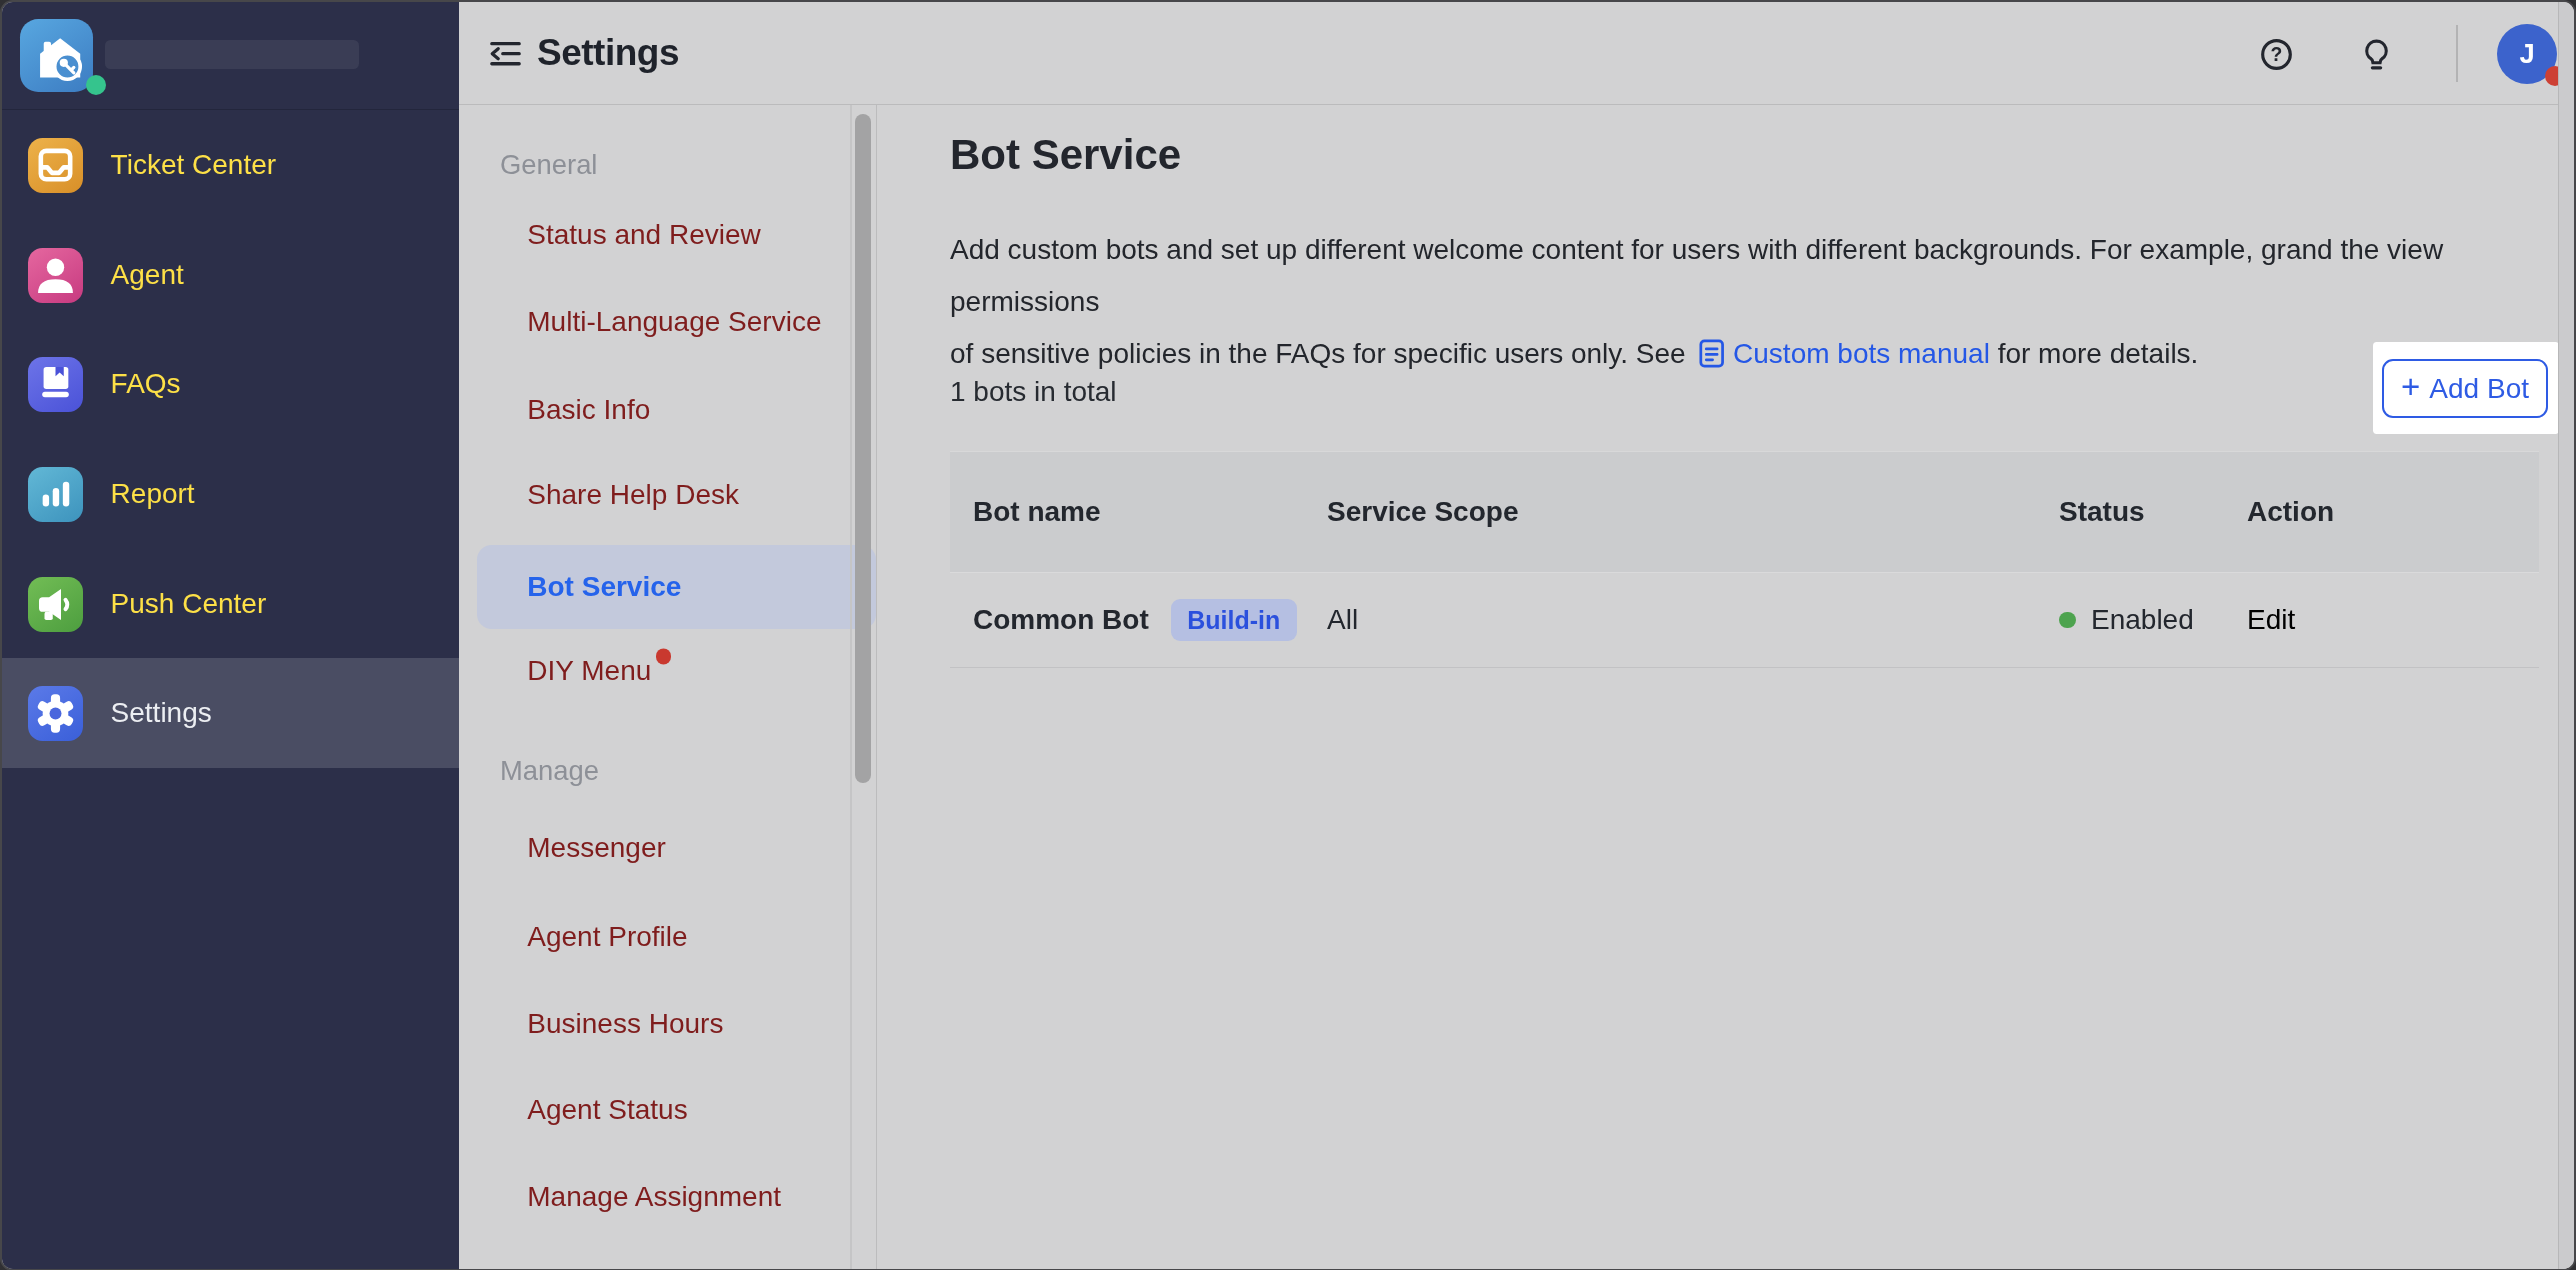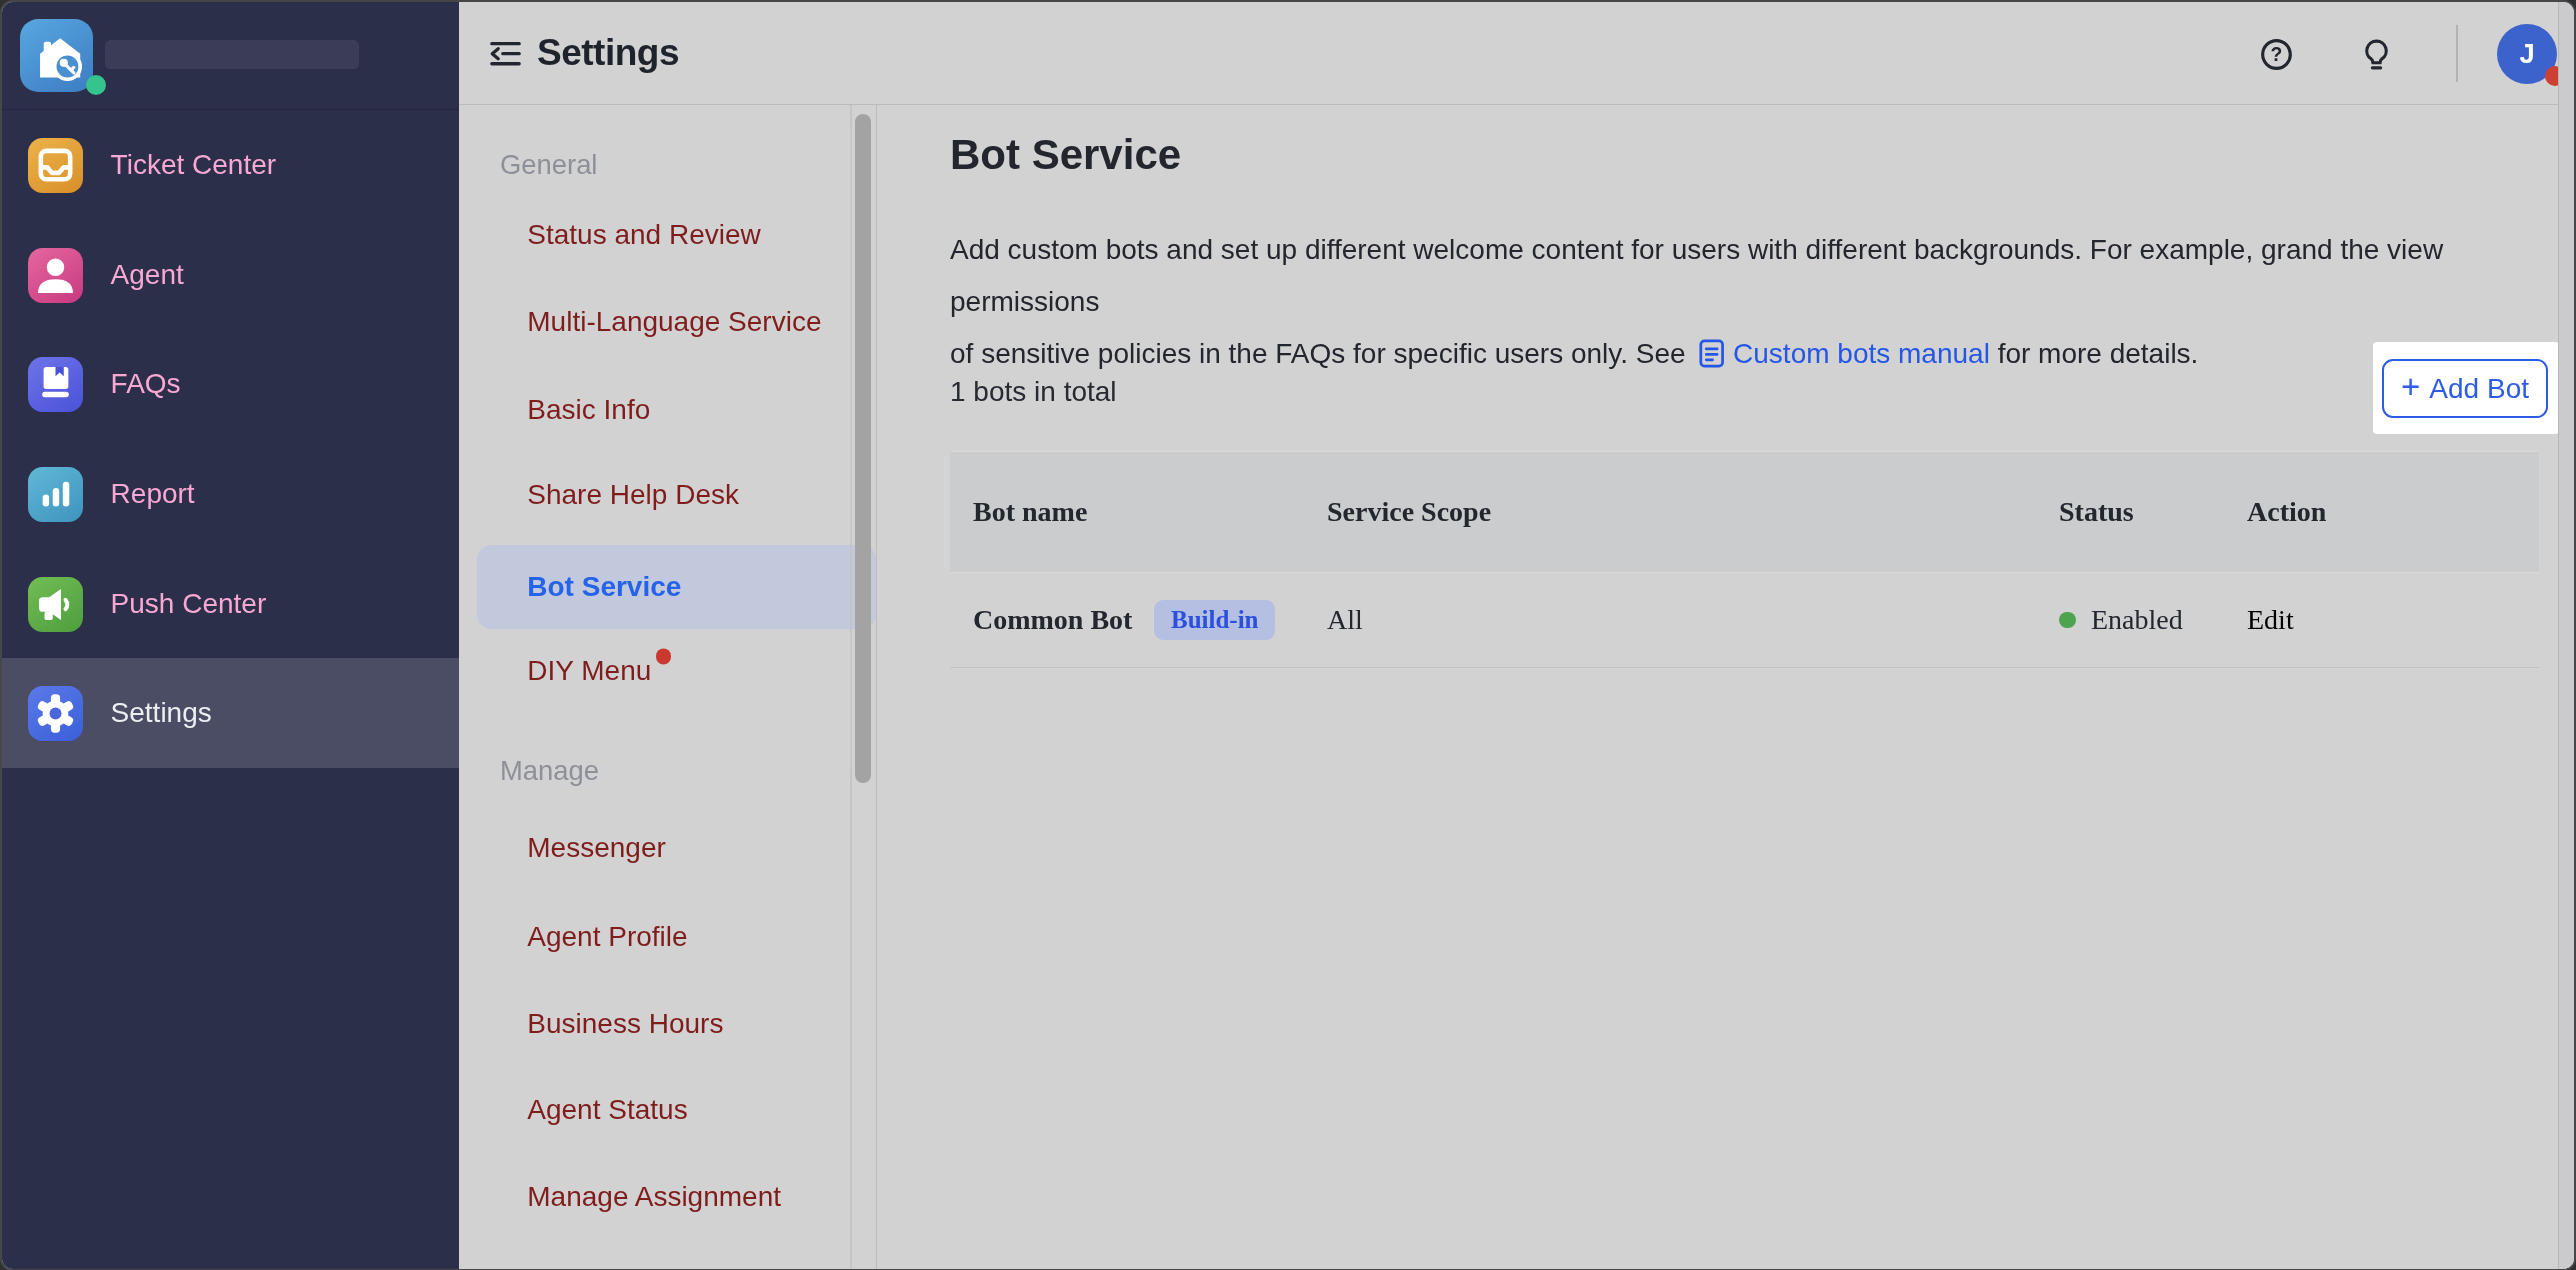--- a/index.html
+++ b/index.html
@@ -10,21 +10,21 @@
   .sidebar{position:absolute;left:0;top:0;width:457px;height:100%;background:#2c2f49;}
   .sidebar-top{position:relative;height:107px;border-bottom:1.8px solid #23263c;}
   .app-logo{position:absolute;left:18.3px;top:16.5px;width:73px;height:73px;border-radius:18.3px;
             background:linear-gradient(145deg,#58a7e0,#3c7cc2);}
   .presence-dot{position:absolute;left:84px;top:73px;width:20px;height:20px;border-radius:50%;background:#35c48d;}
   .app-name-blur{position:absolute;left:103px;top:38px;width:254px;height:29px;border-radius:5.5px;background:#3a3d55;}
   .nav-item{position:absolute;left:0;width:100%;height:110px;display:flex;align-items:center;cursor:pointer;}
   .nav-item.selected{background:#4a4d63;}
   .nav-icon{width:55px;height:55px;border-radius:14.6px;margin-left:25.6px;flex:0 0 auto;
             display:flex;align-items:center;justify-content:center;}
-  .nav-label{margin-left:28px;font-size:28px;color:#f9a8d4;}
+  .nav-label{margin-left:28px;font-size:28px;color:#fde047;}
   .nav-item.selected .nav-label{color:#eceef2;}
   .ic-ticket{background:linear-gradient(145deg,#edb24a,#d88f28);}
   .ic-agent{background:linear-gradient(145deg,#e5679f,#c73a80);}
   .ic-faqs{background:linear-gradient(145deg,#6d74e8,#4a52d8);}
   .ic-report{background:linear-gradient(145deg,#62b8d6,#3d93bd);}
   .ic-push{background:linear-gradient(145deg,#72bd55,#4d9e3f);}
   .ic-settings{background:linear-gradient(145deg,#5b7ae8,#3a5fd9);}
   
   .topbar{position:absolute;left:457px;top:0;right:15.5px;height:103px;box-sizing:border-box;
           border-bottom:1.8px solid #bbbbbc;background:#d2d2d3;}
@@ -50,21 +50,21 @@
   .main-title{position:absolute;left:37px;top:25.6px;font-size:42px;font-weight:700;color:#23262d;}
   .desc{position:absolute;left:37px;top:119px;width:1580px;font-size:28px;line-height:52px;color:#23262c;}
   .doc-icon{display:inline-block;width:27.4px;height:29px;vertical-align:-4.6px;margin:0 7.3px 0 12.8px;}
   .manual-link{color:#2457e6;cursor:pointer;text-align:right;}
   .total-text{position:absolute;left:37px;top:271px;font-size:28px;color:#272b31;}
   .spotlight{position:absolute;left:1460px;top:237px;width:186px;height:92px;background:#ffffff;border-radius:3.7px;}
   .add-bot-btn{position:absolute;left:1469px;top:254px;width:166px;height:59px;box-sizing:border-box;
                background:#fff;border:2.7px solid #2e5be4;border-radius:11px;display:flex;align-items:center;
                justify-content:center;gap:9.1px;font-size:28px;color:#2e5be4;cursor:pointer;}
   .plus{font-size:33px;font-weight:400;line-height:1;transform:translateY(-1.8px);}
-  .tbl{position:absolute;left:37px;top:346px;width:1589px;font-family:Liberation Serif, serif;}
+  .tbl{position:absolute;left:37px;top:346px;width:1589px;}
   .tbl-head{display:grid;grid-template-columns:377px 732px 188px 1fr;height:120px;align-items:center;
             background:#cbccce;border-top:0.9px solid #d8d8d9;border-bottom:1.8px solid #dadadb;
             font-size:28px;font-weight:600;color:#23272e;}
   .tbl-row{display:grid;grid-template-columns:377px 732px 188px 1fr;height:94px;align-items:center;
            border-bottom:1.8px solid #c2c2c4;font-size:28px;color:#23272e;cursor:default;}
   .cell-first{padding-left:23px;display:flex;align-items:center;}
   .bot-name{font-weight:600;}
   .badge{margin-left:22px;padding:6.4px 16.5px;border-radius:9.1px;background:#b5bfe2;color:#2b50dd;
          font-size:25px;font-weight:600;}
   .status-cell{display:flex;align-items:center;}

